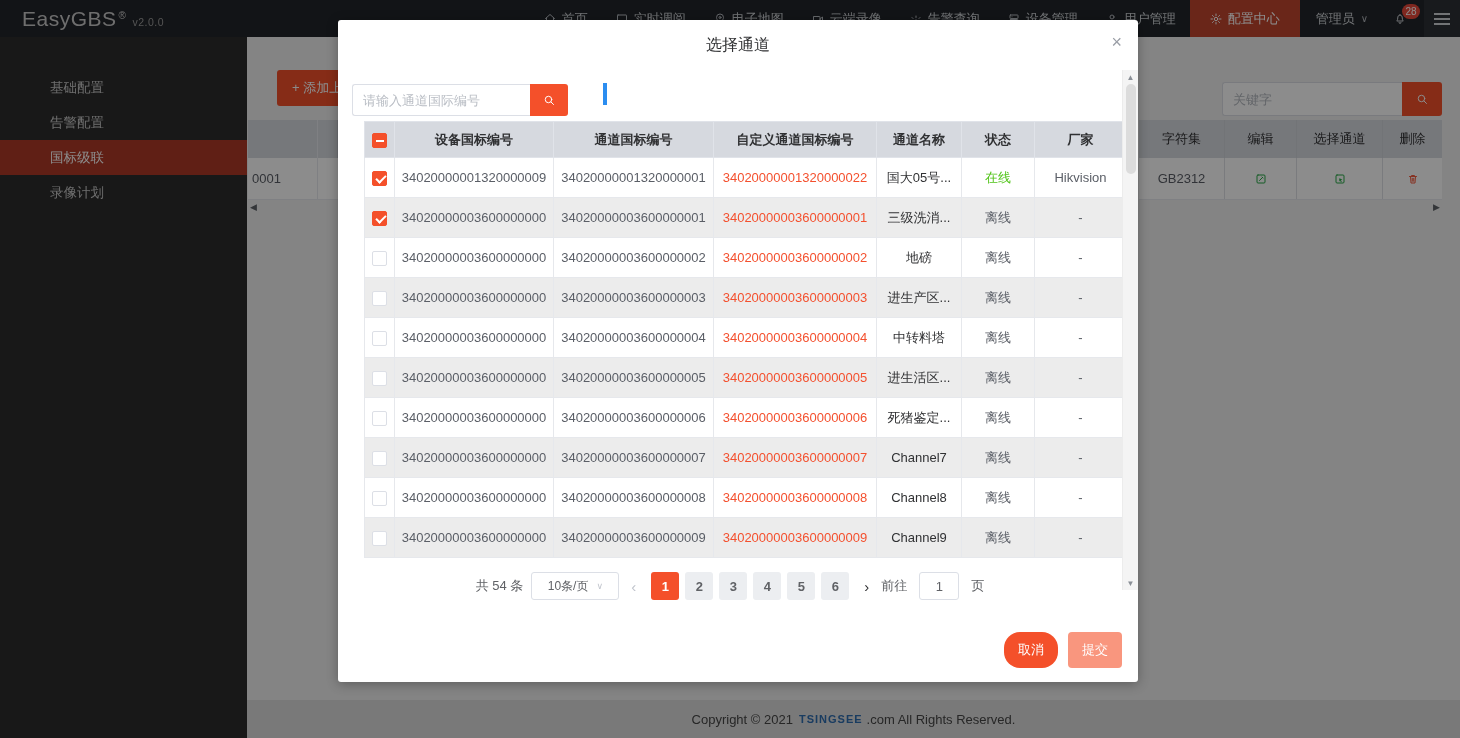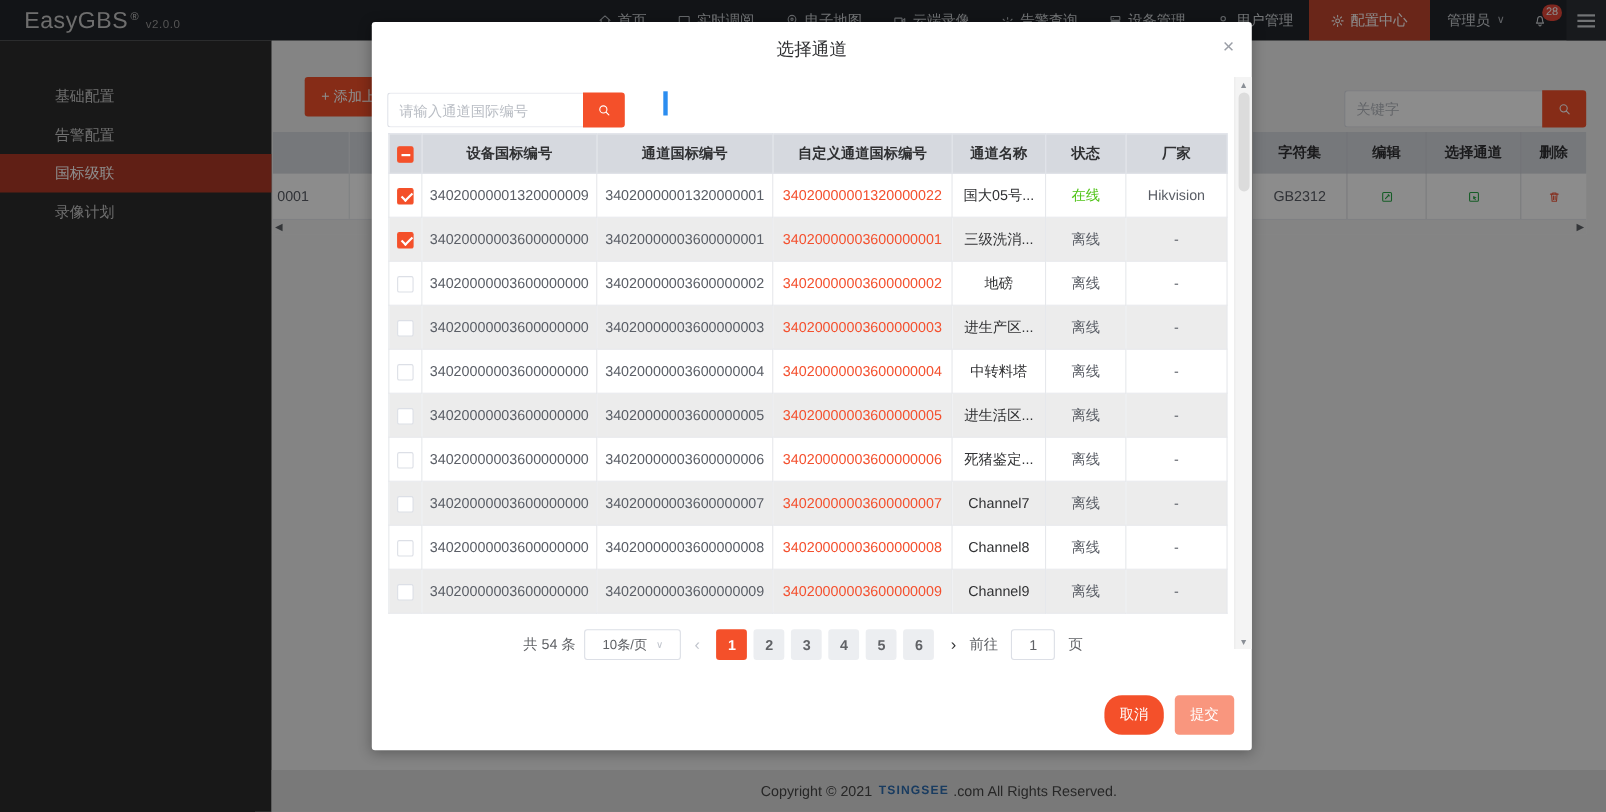--- a/index.html
+++ b/index.html
@@ -38,21 +38,21 @@
   .add-btn { position:absolute; left:30px; top:33px; background:#f4502a; color:#fff; font-size:13px;
     border:none; border-radius:3px; padding:9px 15px; cursor:pointer; white-space:nowrap; }
   .kw-group { position:absolute; right:18px; top:45px; display:flex; }
   .kw-input { width:180px; height:34px; border:1px solid #dcdfe6; border-right:none; border-radius:3px 0 0 3px;
     padding:0 10px; font-size:13px; color:#333; background:#fff; outline:none; }
   .kw-input::placeholder { color:#b4b8bf; }
   .kw-btn { width:40px; height:34px; background:#f4502a; border:none; border-radius:0 3px 3px 0;
     color:#fff; cursor:pointer; display:flex; align-items:center; justify-content:center; }
 
   .bg-frag { position:absolute; top:83px; background:#fff; font-size:13px; color:#5a5e66; }
-  .bg-frag .hd { background:#d8dbe1; height:38px; display:flex; align-items:center; font-weight:bold; color:#303133; }
+  .bg-frag .hd { background:#d8dbe1; height:38px; display:flex; align-items:center; font-weight:normal; color:#303133; }
   .bg-frag .rw { height:42px; display:flex; align-items:center; background:#fff; border-bottom:1px solid #e8eaee; }
   .frag-left { left:1px; width:90px; }
   .frag-left .hd { border-right:1px solid #c9cdd4; }
   .frag-left .cell-a { width:70px; height:100%; display:flex; align-items:center; padding-left:4px; border-right:1px solid #e8eaee; }
   .frag-right { left:892px; width:303px; }
   .frag-right .c { display:flex; align-items:center; justify-content:center; height:100%; border-right:1px solid rgba(201,205,212,.6); }
   .frag-right .c1{width:86px;} .frag-right .c2{width:72px;} .frag-right .c3{width:86px;} .frag-right .c4{width:59px;border-right:none;}
   .hscroll { height:13px; background:#f1f1f1; display:flex; align-items:center; color:#5f6368; font-size:9px; }
   .hscroll.left { justify-content:flex-start; padding-left:2px; }
   .hscroll.right { justify-content:flex-end; padding-right:2px; }
@@ -70,21 +70,21 @@
   .modal-close { position:absolute; right:16px; top:12px; font-size:18px; color:#9a9ea6; background:none; border:none; cursor:pointer; }
 
   .m-search { position:absolute; left:14px; top:64px; display:flex; }
   .m-search input { width:178px; height:32px; border:1px solid #dcdfe6; border-right:none; border-radius:3px 0 0 3px;
     padding:0 10px; font-size:13px; outline:none; color:#333; }
   .m-search input::placeholder { color:#b9bdc4; }
   .m-search button { width:38px; height:32px; background:#f4502a; border:none; border-radius:0 3px 3px 0;
     color:#fff; cursor:pointer; display:flex; align-items:center; justify-content:center; }
   .caret { position:absolute; left:265px; top:63px; width:4px; height:22px; background:#2b8df0; }
 
-  table.mtab { position:absolute; left:15px; top:101px; width:762px; border-collapse:collapse;
+  table.mtab { position:absolute; left:26px; top:101px; width:762px; border-collapse:collapse;
     font-size:13px; color:#5a5e66; table-layout:fixed; }
   .mtab th { background:#d6d9df; color:#303133; font-weight:bold; height:36px; border:1px solid #e0e3e9; }
   .mtab td { height:40px; text-align:center; border:1px solid #e6e8ec; overflow:hidden; white-space:nowrap; }
   .mtab tr.stripe td { background:#ececec; }
   .mtab td.custom { color:#f4502e; }
   .mtab td.name { color:#303133; }
   .mtab td.online { color:#52c41a; }
   .col-cb{width:30px;} .col-dev{width:159px;} .col-ch{width:160px;} .col-cus{width:163px;}
   .col-name{width:85px;} .col-st{width:73px;} .col-vd{width:92px;}
 

